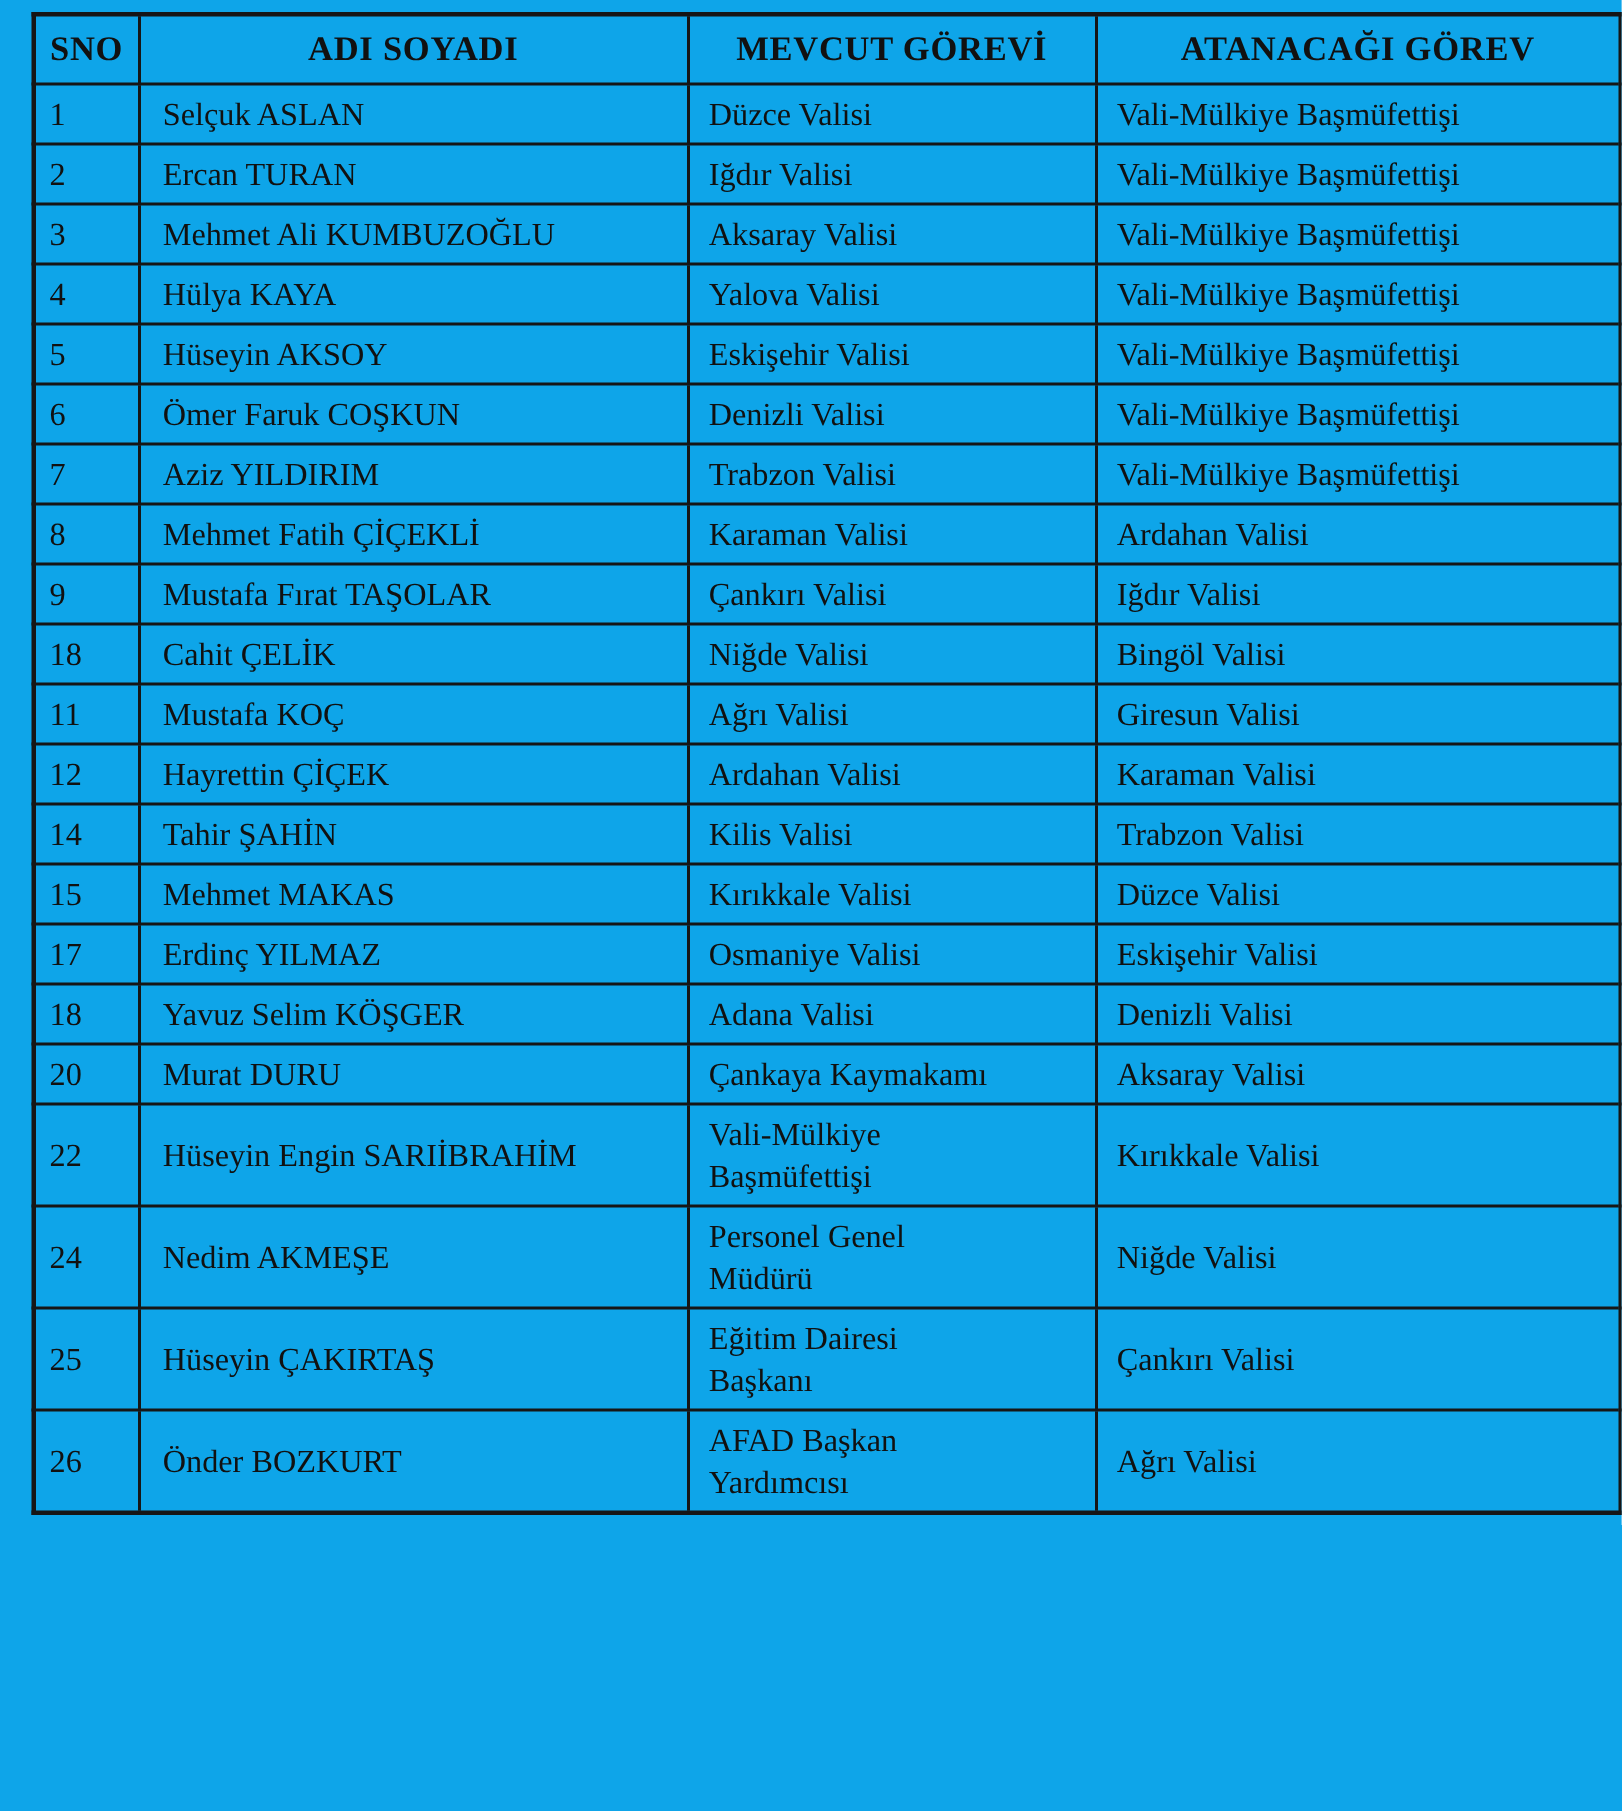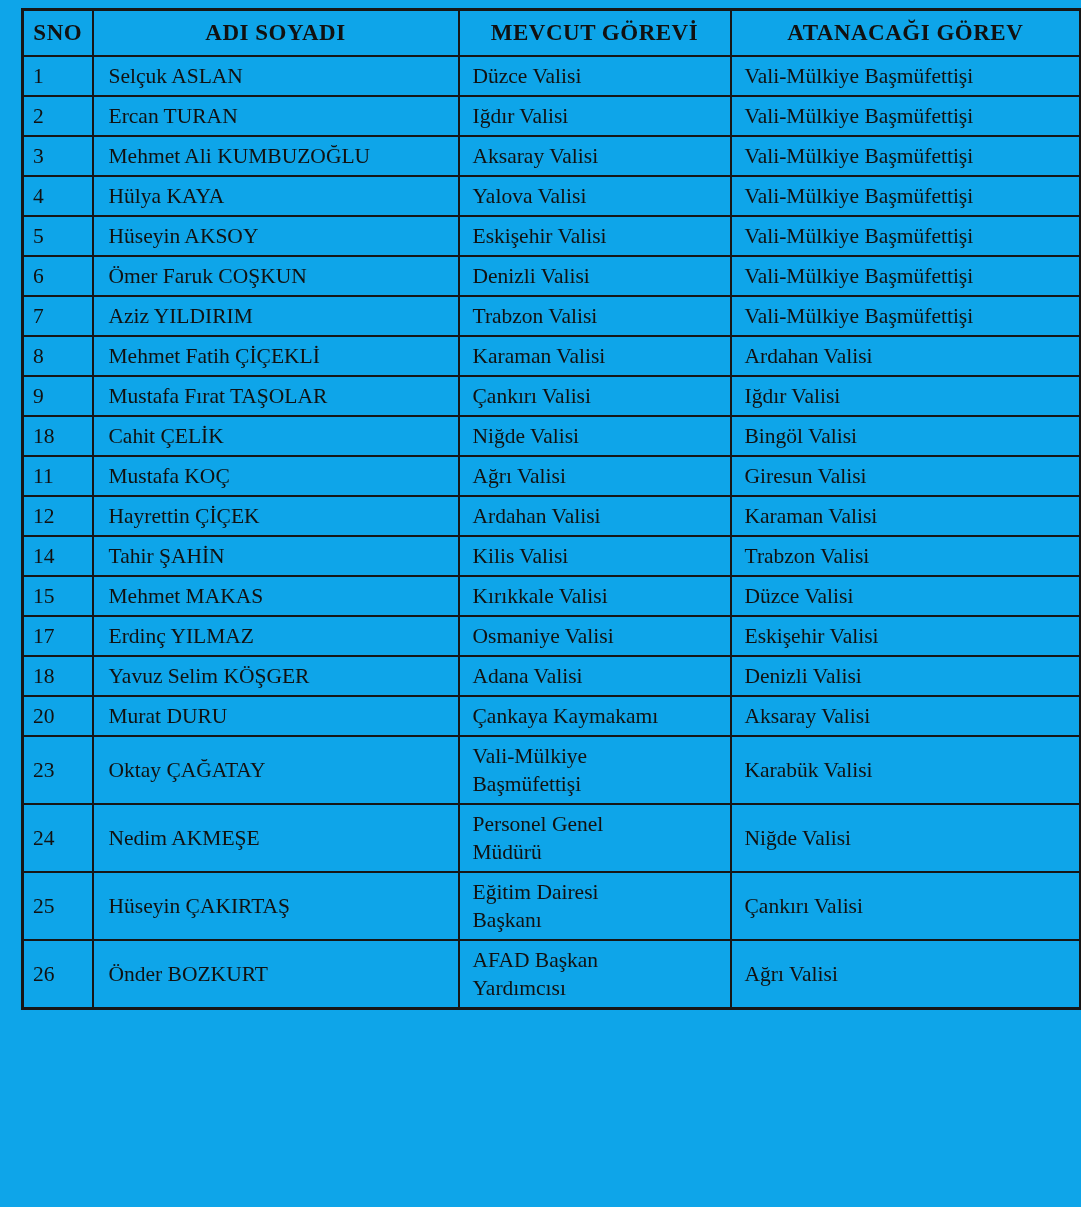--- a/index.html
+++ b/index.html
@@ -187,28 +187,28 @@
 
 
   <tr>
     <td class="c-sno">20</td>
     <td class="c-name">Murat DURU</td>
     <td class="c-current">Çankaya Kaymakamı</td>
     <td class="c-new">Aksaray Valisi</td>
   </tr>
 
 
-
-  <tr>
-    <td class="c-sno">23</td>
-    <td class="c-name">Oktay ÇAĞATAY</td>
+  <tr>
+    <td class="c-sno">22</td>
+    <td class="c-name">Hüseyin Engin SARIİBRAHİM</td>
     <td class="c-current">Vali-Mülkiye
 Başmüfettişi</td>
-    <td class="c-new">Karabük Valisi</td>
-  </tr>
+    <td class="c-new">Kırıkkale Valisi</td>
+  </tr>
+
 
   <tr>
     <td class="c-sno">24</td>
     <td class="c-name">Nedim AKMEŞE</td>
     <td class="c-current">Personel Genel
 Müdürü</td>
     <td class="c-new">Niğde Valisi</td>
   </tr>
 
   <tr>

